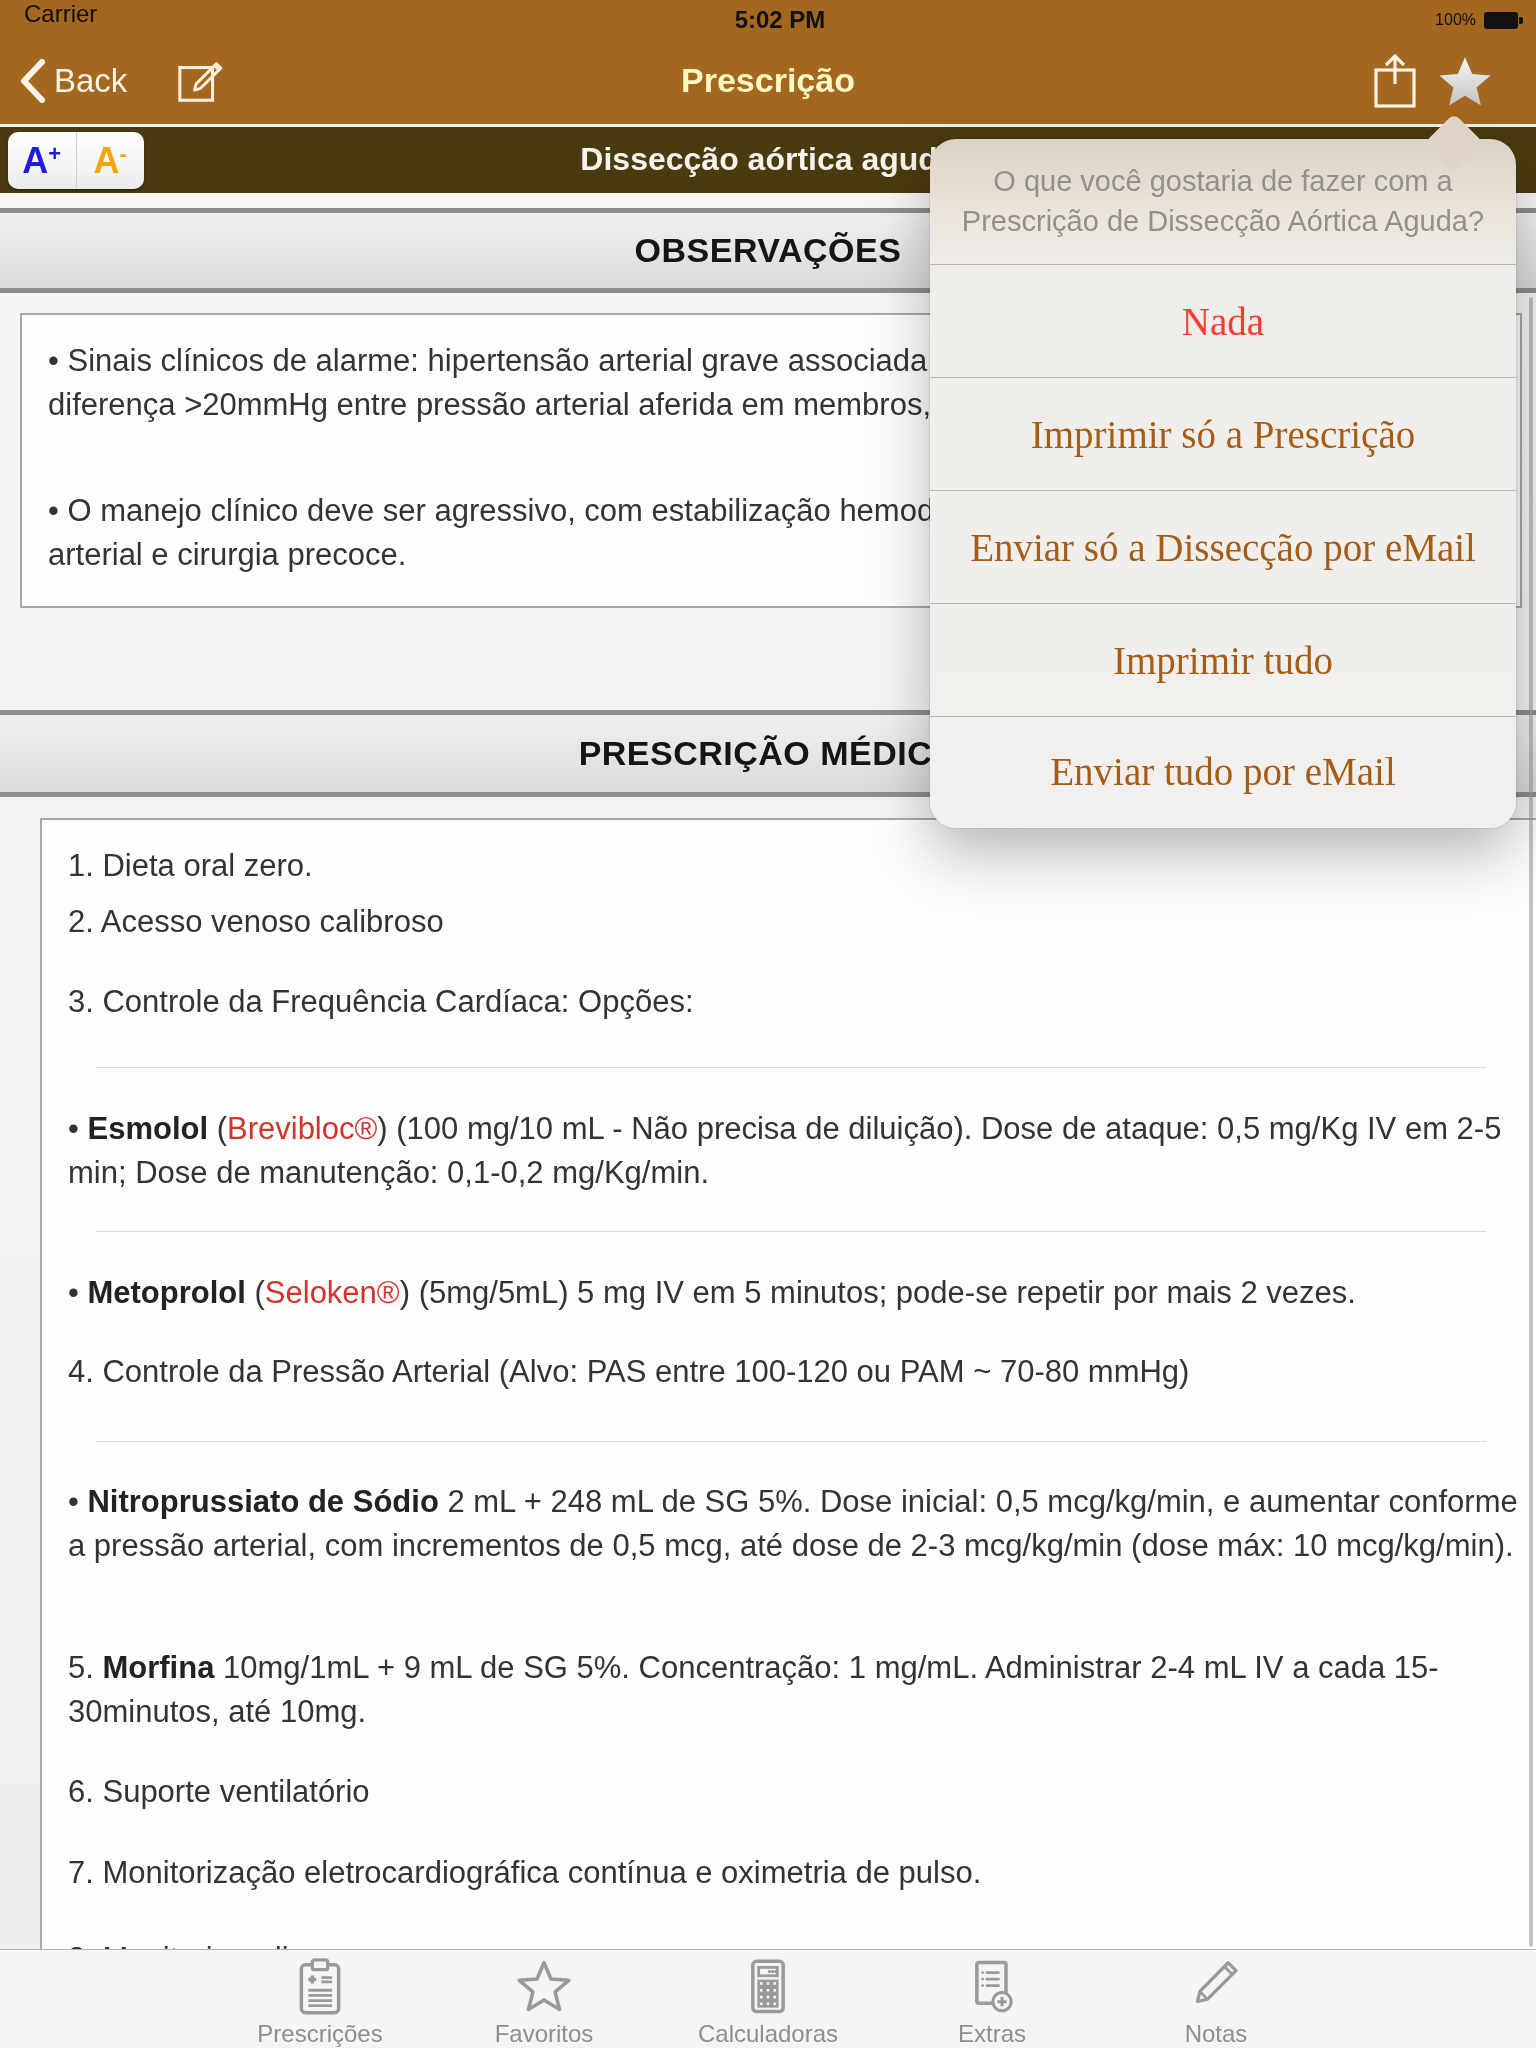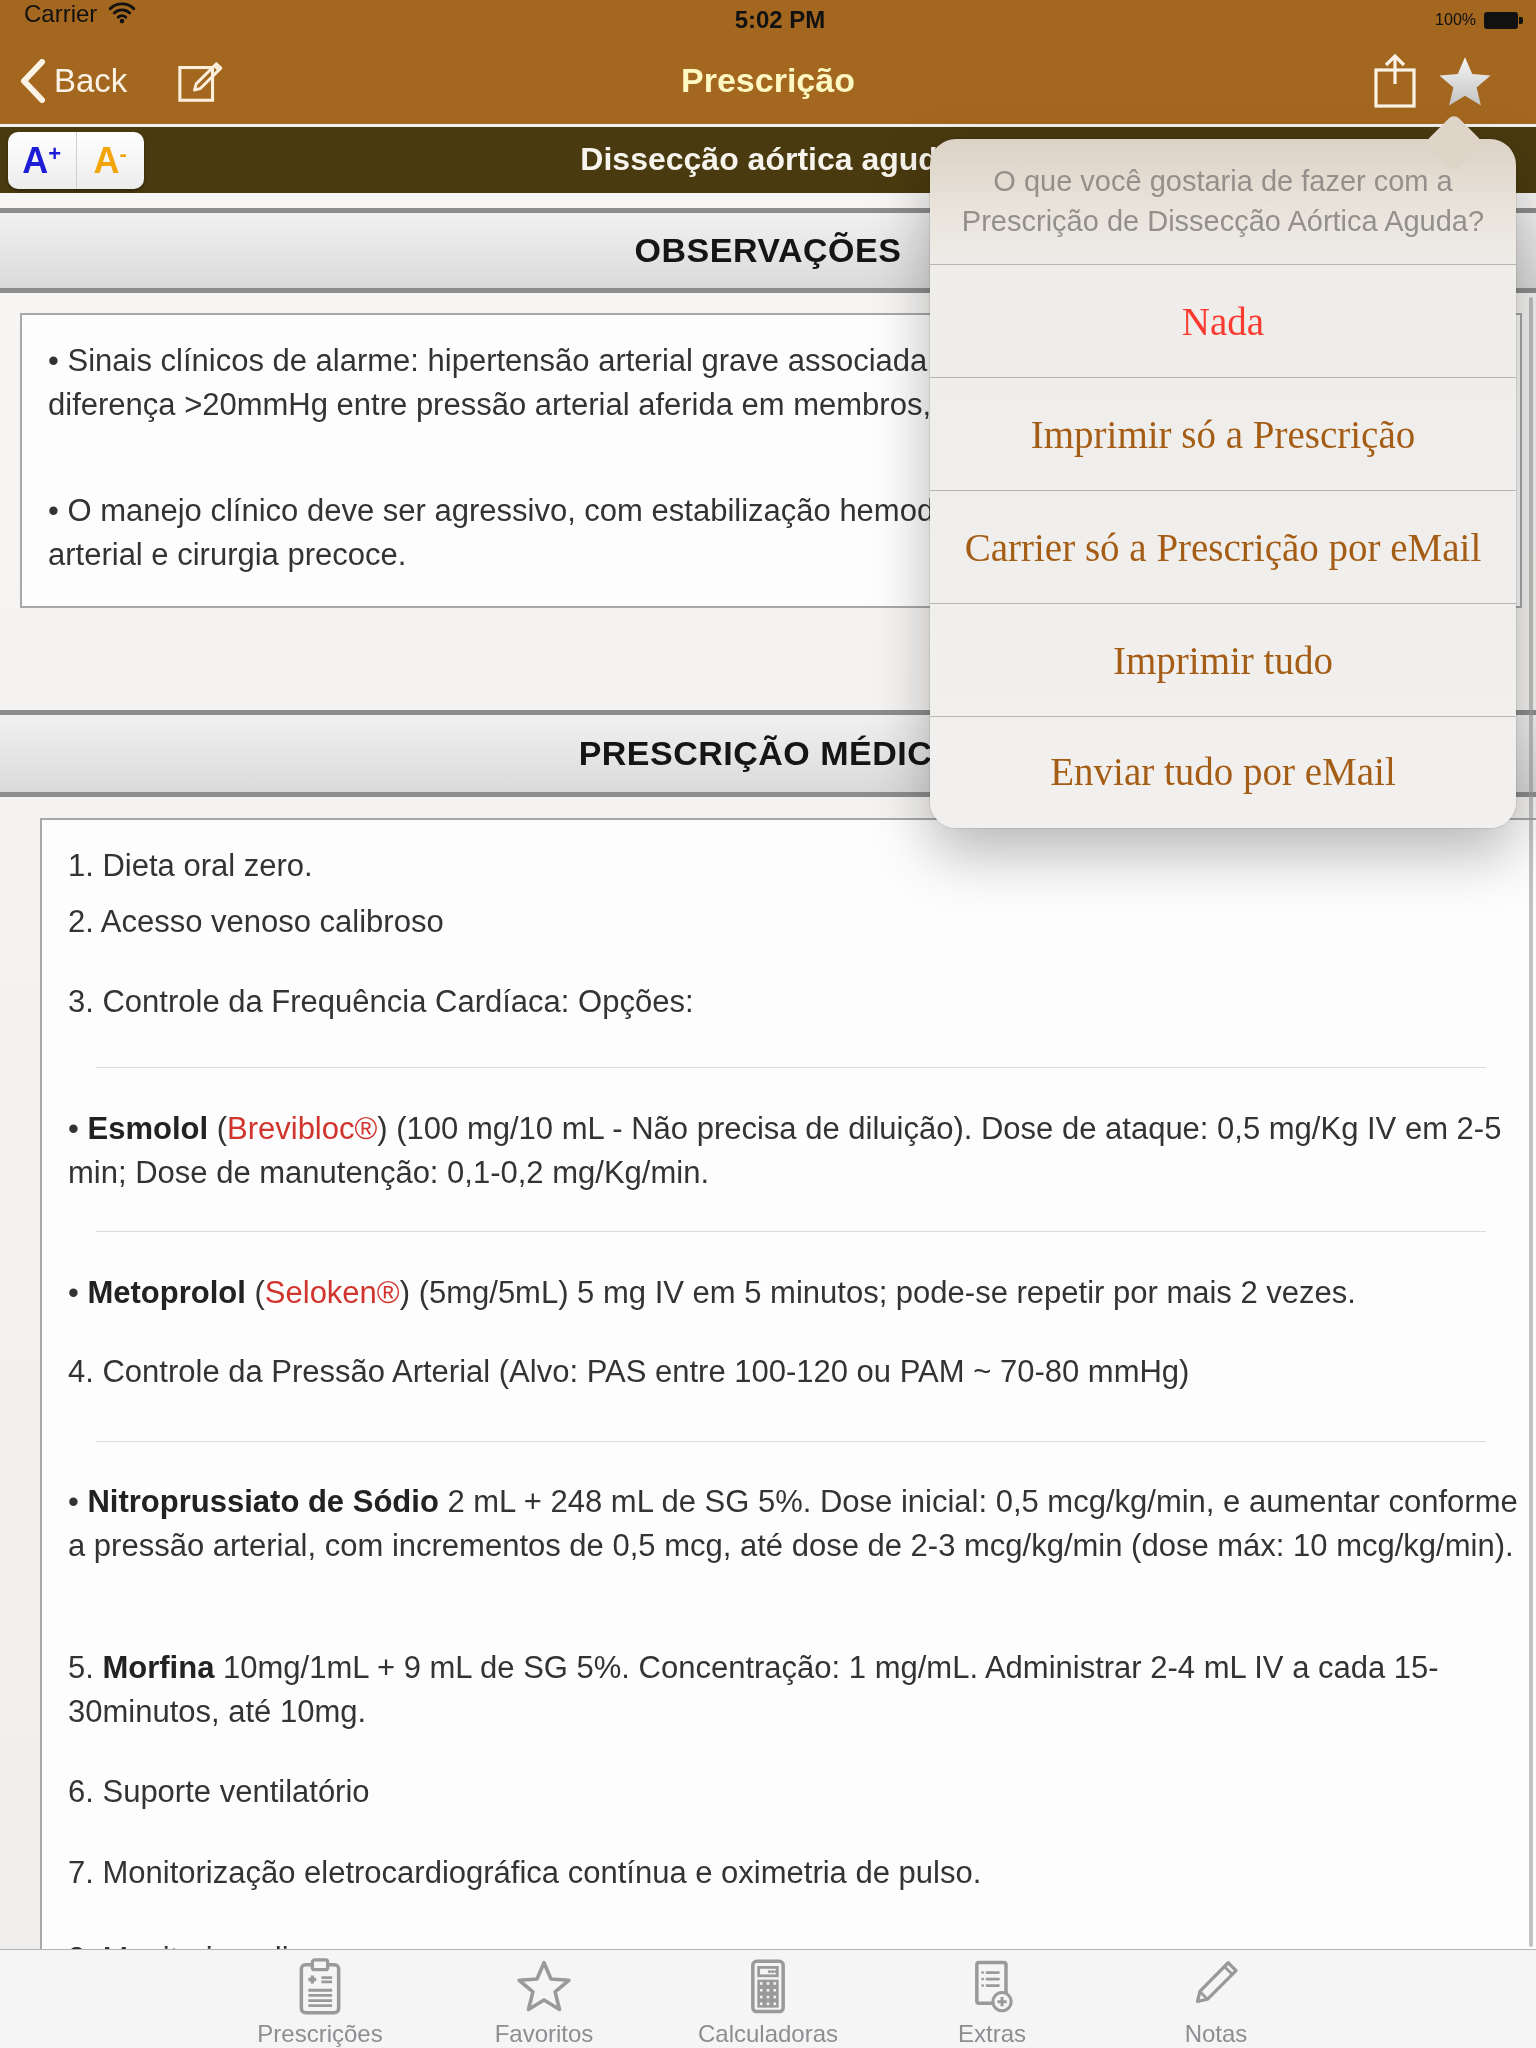--- a/index.html
+++ b/index.html
@@ -9,21 +9,21 @@
     background:#f2f1ef;
     font-family:"Liberation Sans", sans-serif;
     -webkit-font-smoothing:antialiased;
   }
   
   .status-bar{
     position:absolute;top:0;left:0;width:100%;height:40px;
     background:#a4671f;color:#111;
     display:flex;align-items:center;font-size:24px;
   }
-  .sb-left{position:absolute;left:24px;top:0;height:40px;display:flex;align-items:flex-start;gap:10px;}
+  .sb-left{position:absolute;left:24px;top:0;height:40px;display:flex;align-items:flex-end;gap:10px;flex-direction:column;}
   .sb-time{position:absolute;left:12px;width:100%;text-align:center;font-weight:700;font-size:24px;}
   .sb-right{position:absolute;right:18px;top:0;height:40px;display:flex;align-items:center;gap:8px;font-size:16px;}
   .battery-shape{display:inline-block;position:relative;width:34px;height:17px;background:#111;border-radius:3px;}
   .battery-shape:after{content:"";position:absolute;right:-5px;top:5px;width:4px;height:7px;background:#111;border-radius:0 2px 2px 0;}
   
   .nav-bar{
     position:absolute;top:37px;left:0;width:100%;height:87px;
     background:#a4671f;color:#fdf8ef;
   }
   .back-button{position:absolute;left:20px;top:0;height:87px;display:flex;align-items:center;gap:8px;cursor:pointer;}
@@ -231,21 +231,21 @@
 
   <div class="popover">
     <div class="popover-arrow"></div>
     <div class="popover-inner">
       <div class="popover-header">
         <div>O que você gostaria de fazer com a</div>
         <div>Prescrição de Dissecção Aórtica Aguda?</div>
       </div>
       <button class="popover-option destructive">Nada</button>
       <button class="popover-option">Imprimir só a Prescrição</button>
-      <button class="popover-option">Carrier só a Prescrição por eMail</button>
+      <button class="popover-option">Enviar só a Dissecção por eMail</button>
       <button class="popover-option">Imprimir tudo</button>
       <button class="popover-option">Enviar tudo por eMail</button>
     </div>
   </div>
 
   <div class="tab-bar">
 
     <div class="tab-item">
       <svg width="56" height="62" viewBox="0 0 24 26">
         <rect x="4" y="3.5" width="16" height="20.5" rx="1.8" fill="none" stroke="#9a9a9a" stroke-width="1.5"></rect>

